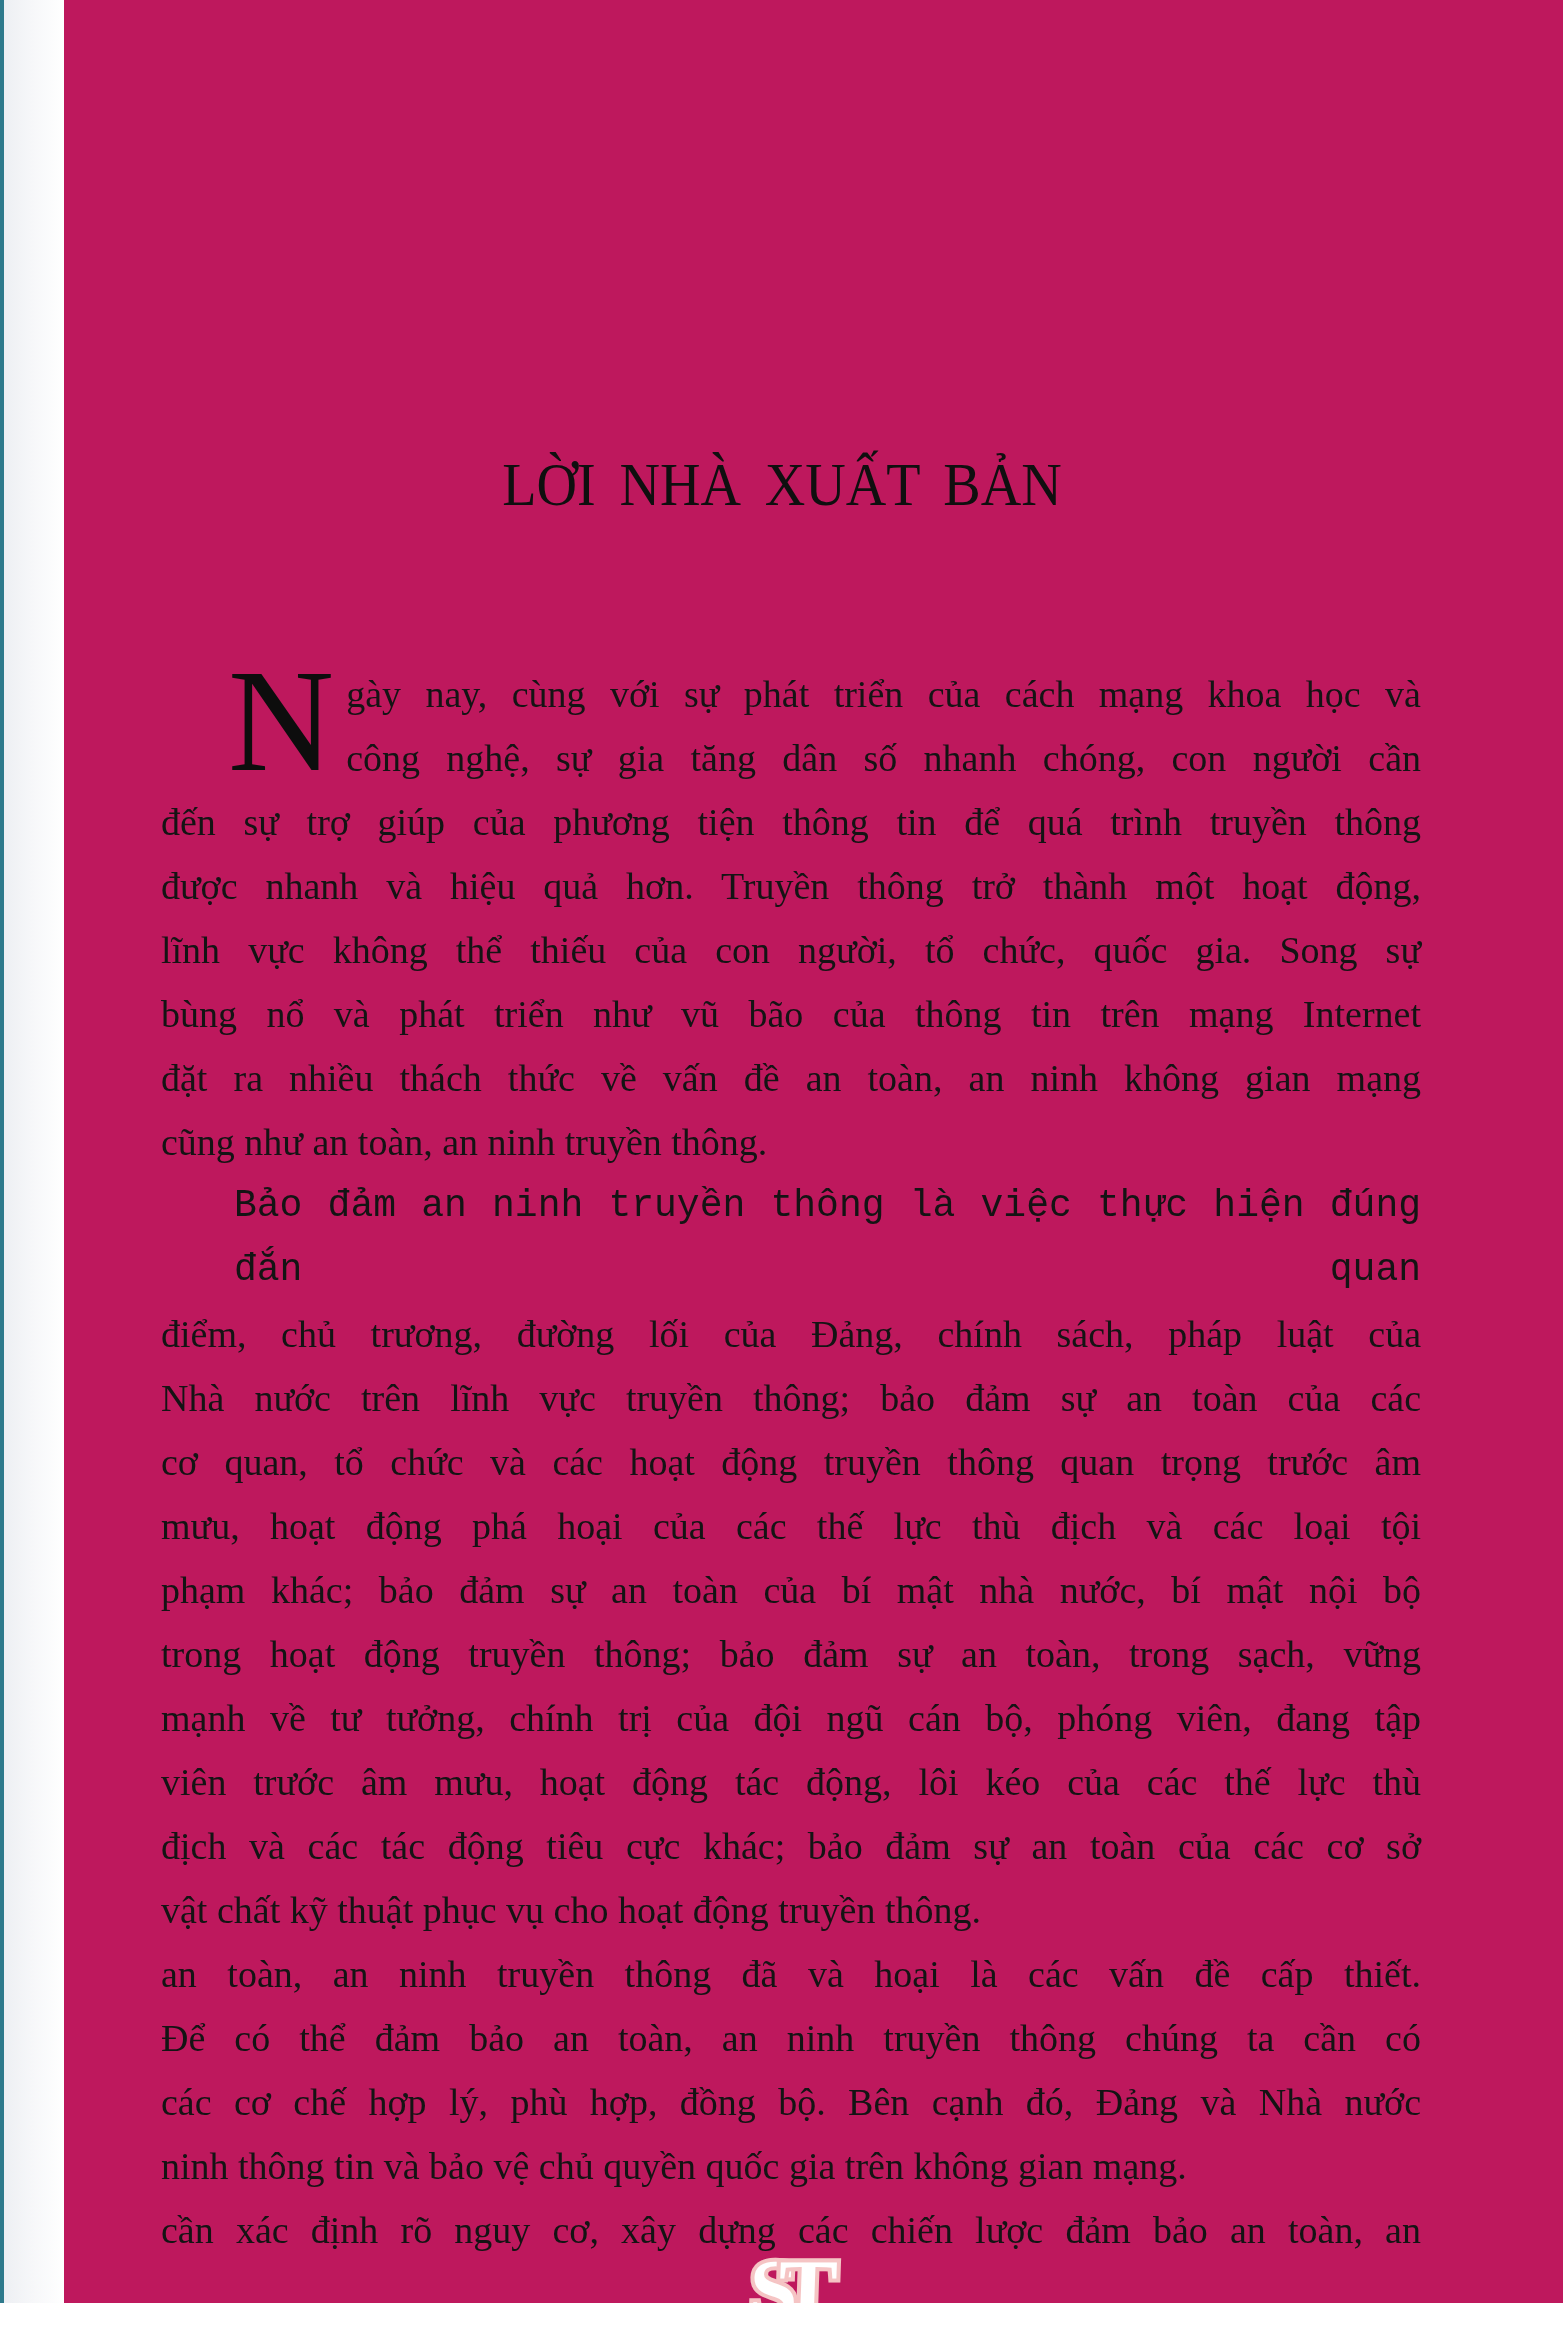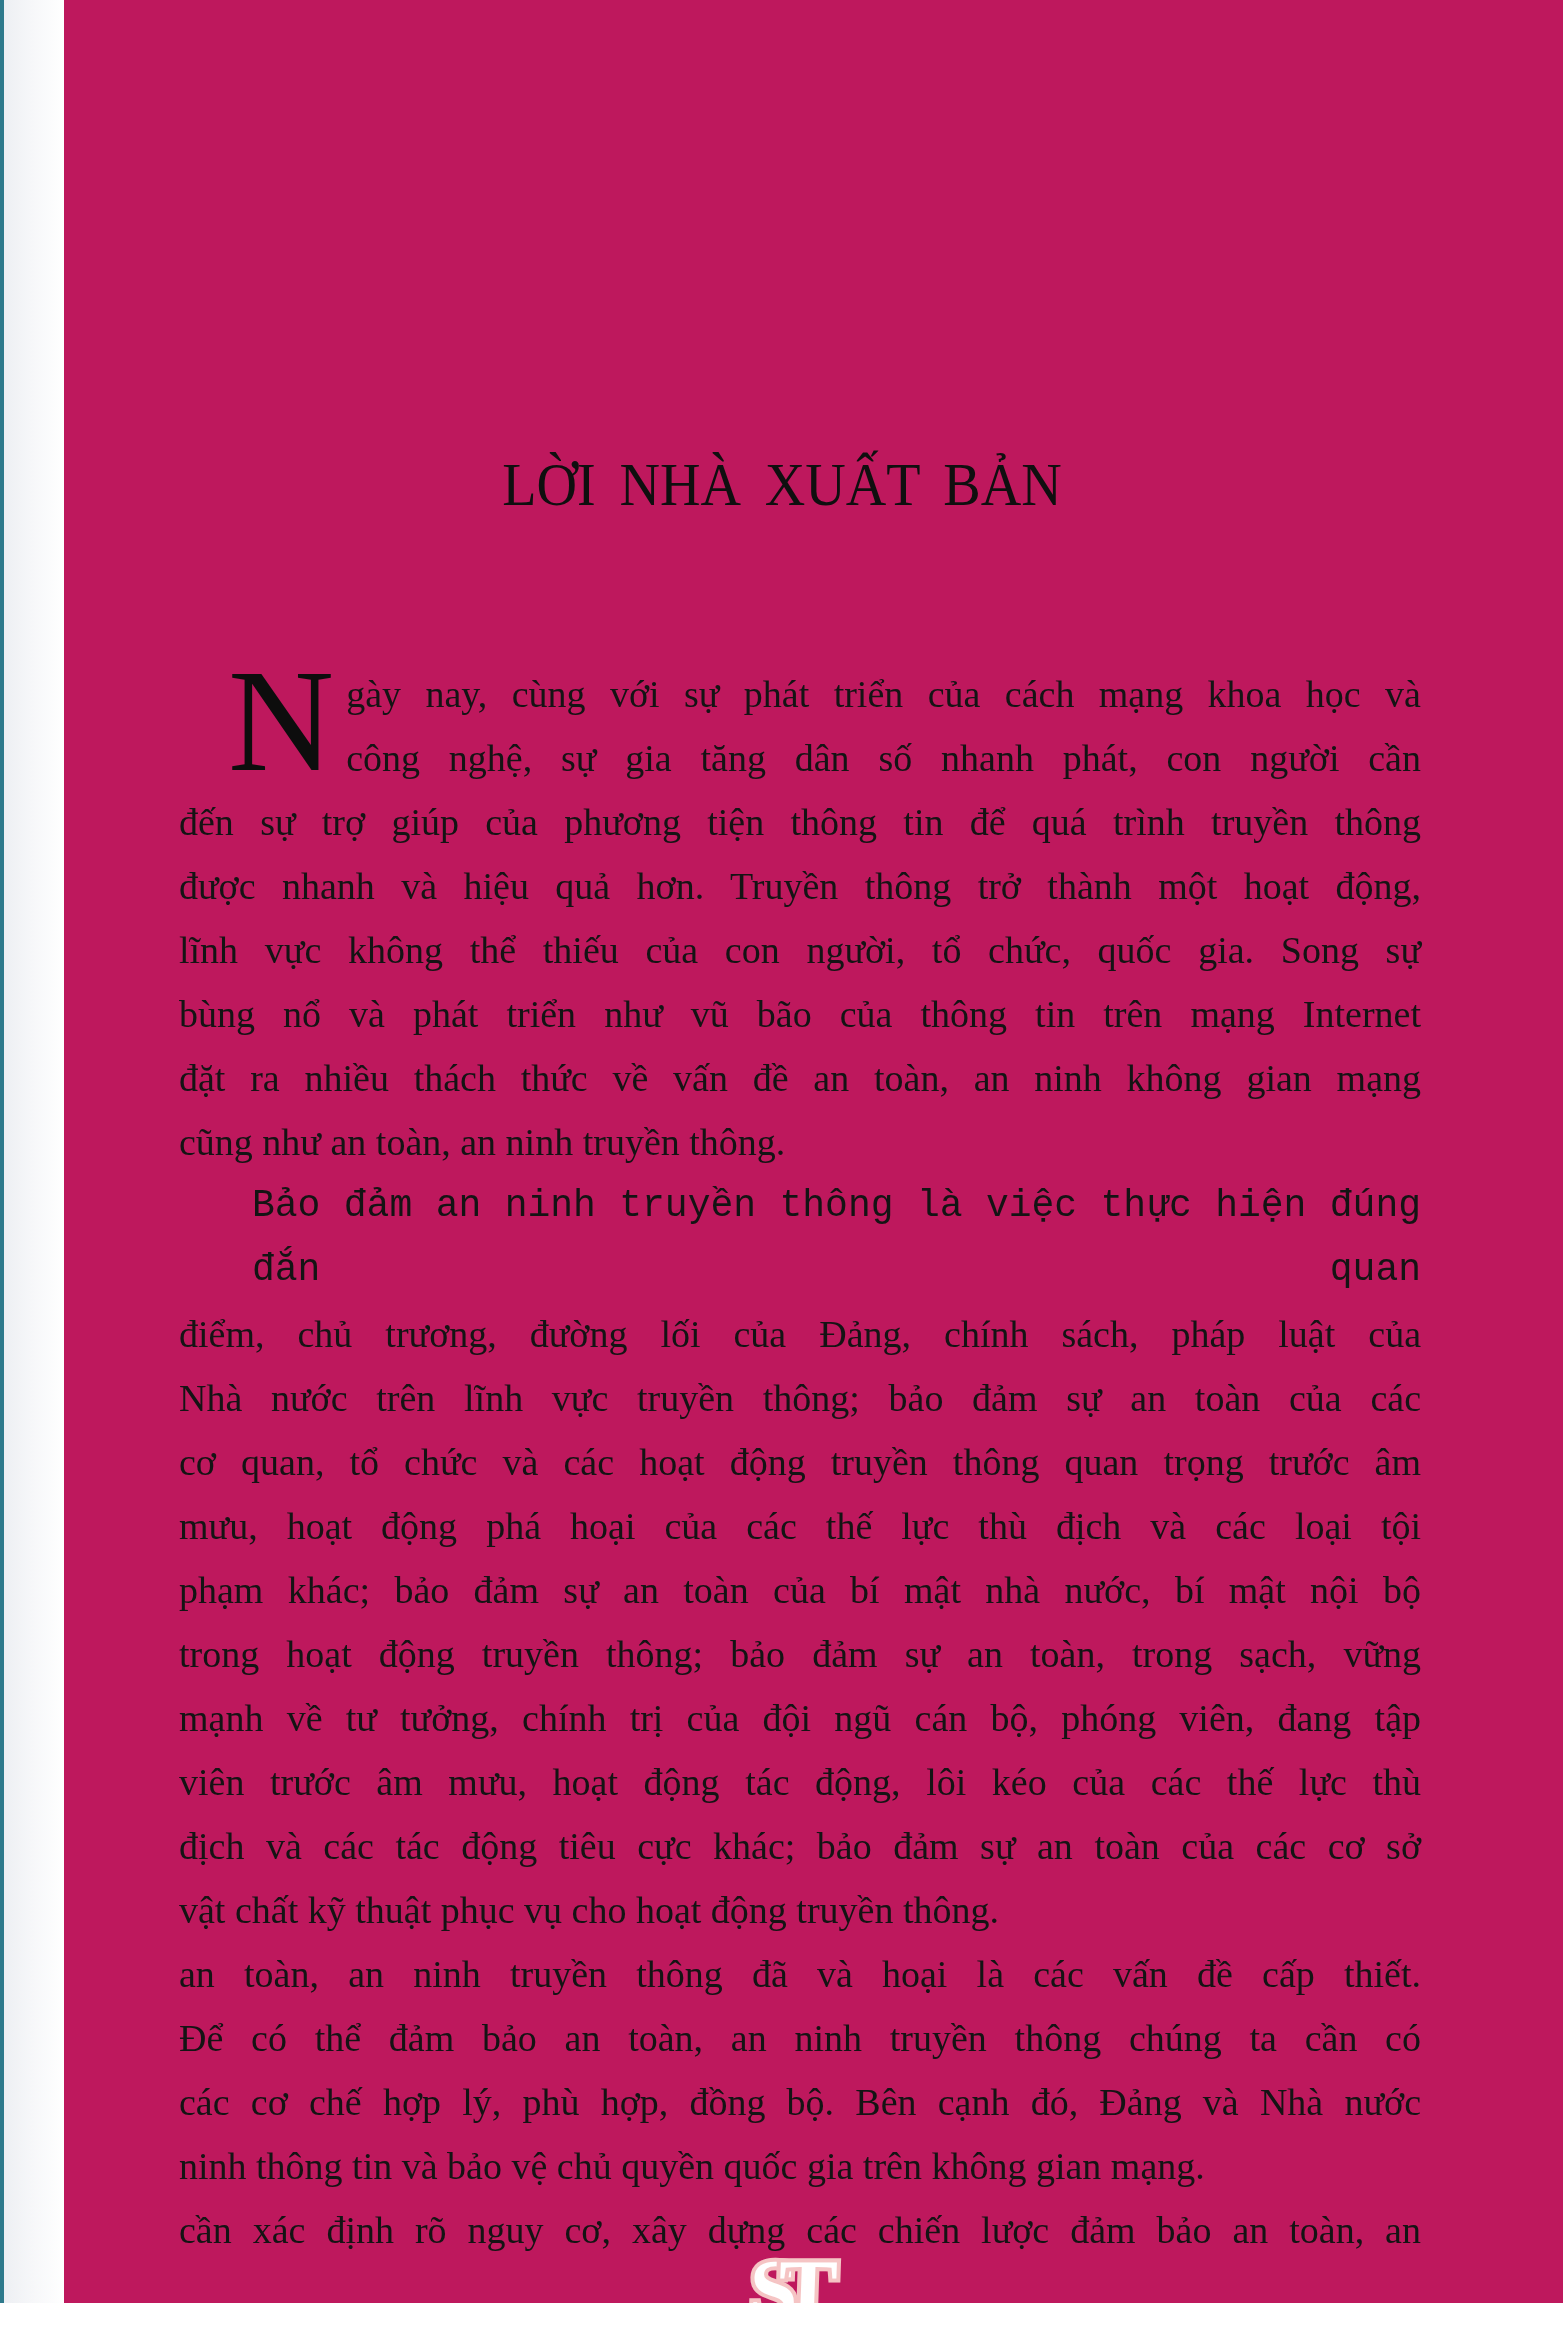--- a/index.html
+++ b/index.html
@@ -36,21 +36,20 @@
     left: 161px; top: 662px;
     width: 1260px;
     font-size: 38px;
     line-height: 64px;
     color: #141414;
   }
   .para { margin: 0; }
   .line {
     text-align: justify;
     text-align-last: justify;
-    margin-left: 18px;
   }
   .line.last { text-align-last: left; }
   .line.indent { padding-left: 73px; font-family: Liberation Mono, monospace; }
   .dropcap {
     float: left;
     font-size: 147px;
     line-height: 118px;
     height: 127px;
     margin: 0 12px 0 67px;
     color: #0d0d0d;
@@ -76,21 +75,21 @@
 <div class="page">
   <div class="spine-stripe" style="background: rgb(46, 122, 140);"></div>
   <div class="gutter-shade"></div>
 
   <div class="chapter-title">LỜI NHÀ XUẤT BẢN</div>
 
   <div class="body-text" id="body-text">
       <div class="para">
         <span class="dropcap">N</span>
         <div class="line">gày nay, cùng với sự phát triển của cách mạng khoa học và</div>
-        <div class="line">công nghệ, sự gia tăng dân số nhanh phát, con người cần</div>
+        <div class="line">công nghệ, sự gia tăng dân số nhanh chóng, con người cần</div>
         <div class="line">đến sự trợ giúp của phương tiện thông tin để quá trình truyền thông</div>
         <div class="line">được nhanh và hiệu quả hơn. Truyền thông trở thành một hoạt động,</div>
         <div class="line">lĩnh vực không thể thiếu của con người, tổ chức, quốc gia. Song sự</div>
         <div class="line">bùng nổ và phát triển như vũ bão của thông tin trên mạng Internet</div>
         <div class="line">đặt ra nhiều thách thức về vấn đề an toàn, an ninh không gian mạng</div>
         <div class="line last">cũng như an toàn, an ninh truyền thông.</div>
       </div>
       <div class="para">
         <div class="line indent">Bảo đảm an ninh truyền thông là việc thực hiện đúng đắn quan</div>
         <div class="line">điểm, chủ trương, đường lối của Đảng, chính sách, pháp luật của</div>

